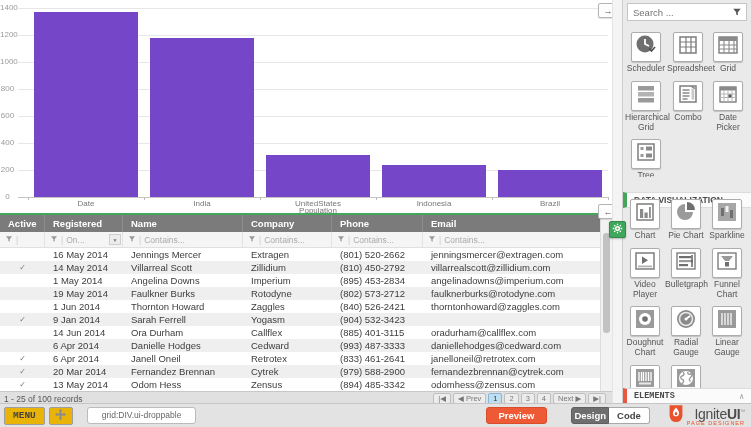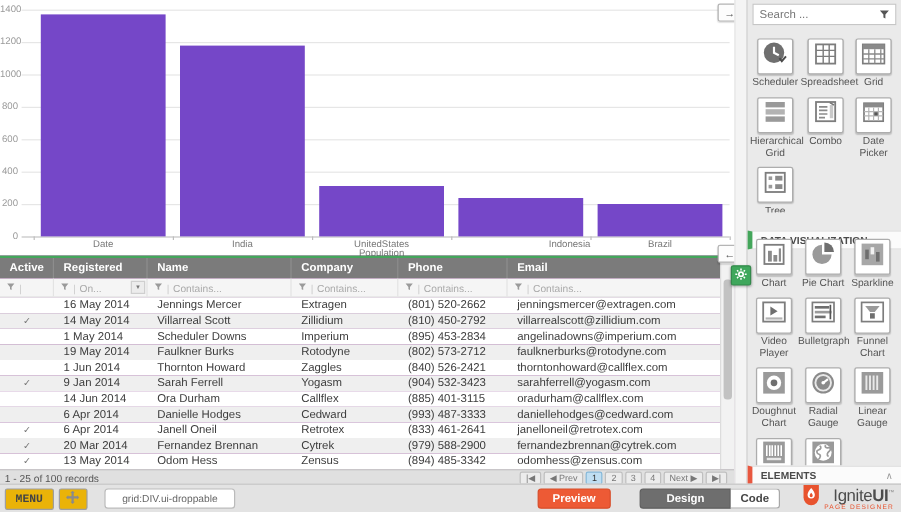--- a/index.html
+++ b/index.html
@@ -8,21 +8,21 @@
   .stage{position:relative;width:751px;height:427px;background:#fff;overflow:hidden}
 
   
   .canvas{position:absolute;left:0;top:0;width:612px;height:403px;background:#fff}
 
   
   .chart{position:absolute;left:0;top:0;width:612px;height:213px}
   .plot{position:absolute;inset:0}
   .gl{position:absolute;left:18px;width:590px;height:1px;background:#e6e6e6}
   .gl.zero{background:#c4c4c4}
-  .yl{position:absolute;left:0;width:15px;text-align:right;font-size:8px;color:#9a9a9a;transform:translateY(-50%);line-height:1}
+  .yl{position:absolute;left:0;width:15px;text-align:center;font-size:8px;color:#9a9a9a;transform:translateY(-50%);line-height:1}
   .bar{position:absolute;bottom:16px}
   .xl{position:absolute;top:199px;text-align:center;font-size:8px;color:#777}
   .tk{position:absolute;top:197px;width:1px;height:3px;background:#bdbdbd}
   .xtitle{position:absolute;left:28px;width:580px;top:206px;text-align:center;font-size:8px;color:#777}
 
   
   .grid{position:absolute;left:0;top:213px;width:612px;height:190px;border-top:2px solid #44A65B;background:#701a75}
   .g-header{display:flex;width:600px;height:17px;line-height:17px;background:#7b7b7b;color:#fff;font-weight:bold;font-size:9.5px}
   .g-header .cell{padding-left:8px;border-right:1px solid #8d8d8d;overflow:hidden;white-space:nowrap}
   .g-filter{display:flex;width:600px;height:16px;background:#f5f5f5;border-bottom:1px solid #e0e0e0}
@@ -68,21 +68,21 @@
 
   
   .footer{position:absolute;left:0;top:403px;width:751px;height:24px;background:#e3e3e3;border-top:1px solid #c6c6c6;display:flex;align-items:center;padding:0 4px;gap:4px}
   .menu-btn,.move-btn{background:#eab308;border:1px solid #9e9e9e;border-radius:2px;font-size:9.5px;font-weight:bold;color:#444;height:18px;padding:0 8px;cursor:pointer;font-family:Liberation Mono, monospace}
   .move-btn{width:24px;padding:0;display:flex;align-items:center;justify-content:center}
   .crumb{background:#fff;border:1px solid #bbb;border-radius:3px;height:17px;line-height:15px;font-size:8.5px;color:#666;padding:0 14px;margin-left:10px;cursor:pointer}
   .spacer{flex:1}
   .preview{background:#ED5A35;color:#fff;font-weight:bold;font-size:9.5px;border:1px solid #d84e2b;border-radius:3px;height:17px;padding:0 12px;margin-right:20px;cursor:pointer;font-family:"Liberation Sans",sans-serif}
   .seg{display:flex;margin-right:14px}
   .seg button{height:17px;font-size:9.5px;font-weight:bold;cursor:pointer;font-family:"Liberation Sans",sans-serif}
-  .design{background:#6e6e6e;color:#fff;border:1px solid #5f5f5f;border-radius:3px 0 0 3px;padding:0 21px}
+  .design{background:#6e6e6e;color:#fff;border:1px solid #5f5f5f;border-radius:3px 0 0 3px;padding:0 2px}
   .code{background:#fff;color:#444;border:1px solid #a8a8a8;border-left:none;border-radius:0 3px 3px 0;padding:0 8px}
   .logo{display:flex;align-items:center;gap:3px;margin-right:2px}
   .logo-text{display:flex;flex-direction:column;align-items:flex-end}
   .brand{font-size:14px;color:#4c4c4c;line-height:13px;letter-spacing:-.3px}
   .brand b{font-weight:bold}
   .brand sup{font-size:5px;color:#888}
   .sub{font-size:5.5px;color:#E8532E;letter-spacing:1px;line-height:6px}
 </style>
 </head>
 <body>
@@ -109,21 +109,21 @@
           <div class="yl" style="top: 35px;">1200</div>
           <div class="gl" style="top: 8px;"></div>
           <div class="yl" style="top: 8px;">1400</div>
           <div class="bar" style="left: 34px; width: 104px; height: 184.95px; background: rgb(117, 71, 200);"></div>
           <div class="xl" style="left: 28px; width: 116px;">Date</div>
           <div class="bar" style="left: 150px; width: 104px; height: 159.3px; background: rgb(117, 71, 200);"></div>
           <div class="xl" style="left: 144px; width: 116px;">India</div>
           <div class="bar" style="left: 266px; width: 104px; height: 41.85px; background: rgb(117, 71, 200);"></div>
           <div class="xl" style="left: 260px; width: 116px;">UnitedStates</div>
           <div class="bar" style="left: 382px; width: 104px; height: 32.4px; background: rgb(117, 71, 200);"></div>
-          <div class="xl" style="left: 376px; width: 116px; text-align: right;">Indonesia</div>
+          <div class="xl" style="left: 376px; width: 116px;">Indonesia</div>
           <div class="bar" style="left: 498px; width: 104px; height: 27px; background: rgb(117, 71, 200);"></div>
           <div class="xl" style="left: 492px; width: 116px;">Brazil</div>
           <div class="tk" style="left: 28px;"></div>
           <div class="tk" style="left: 144px;"></div>
           <div class="tk" style="left: 260px;"></div>
           <div class="tk" style="left: 376px;"></div>
           <div class="tk" style="left: 492px;"></div>
           <div class="tk" style="left: 608px;"></div>
         </div>
       <div class="xtitle">Population</div>
@@ -195,48 +195,47 @@
             <div class="cell c0 ck">✓</div>
             <div class="cell c1">14 May 2014</div>
             <div class="cell c2">Villarreal Scott</div>
             <div class="cell c3">Zillidium</div>
             <div class="cell c4">(810) 450-2792</div>
             <div class="cell c5">villarrealscott@zillidium.com</div>
           </div>
           <div class="g-row">
             <div class="cell c0 ck"></div>
             <div class="cell c1">1 May 2014</div>
-            <div class="cell c2">Scheduler Downs</div>
+            <div class="cell c2">Angelina Downs</div>
             <div class="cell c3">Imperium</div>
             <div class="cell c4">(895) 453-2834</div>
             <div class="cell c5">angelinadowns@imperium.com</div>
           </div>
           <div class="g-row alt">
             <div class="cell c0 ck"></div>
             <div class="cell c1">19 May 2014</div>
             <div class="cell c2">Faulkner Burks</div>
             <div class="cell c3">Rotodyne</div>
             <div class="cell c4">(802) 573-2712</div>
             <div class="cell c5">faulknerburks@rotodyne.com</div>
           </div>
           <div class="g-row">
             <div class="cell c0 ck"></div>
             <div class="cell c1">1 Jun 2014</div>
             <div class="cell c2">Thornton Howard</div>
             <div class="cell c3">Zaggles</div>
             <div class="cell c4">(840) 526-2421</div>
-            <div class="cell c5">thorntonhoward@callflex.com</div>
+            <div class="cell c5">thorntonhoward@zaggles.com</div>
           </div>
           <div class="g-row alt">
             <div class="cell c0 ck">✓</div>
             <div class="cell c1">9 Jan 2014</div>
             <div class="cell c2">Sarah Ferrell</div>
             <div class="cell c3">Yogasm</div>
             <div class="cell c4">(904) 532-3423</div>
-            <div class="cell c5">sarahferrell@yogasm.com</div>
           </div>
           <div class="g-row">
             <div class="cell c0 ck"></div>
             <div class="cell c1">14 Jun 2014</div>
             <div class="cell c2">Ora Durham</div>
             <div class="cell c3">Callflex</div>
             <div class="cell c4">(885) 401-3115</div>
             <div class="cell c5">oradurham@callflex.com</div>
           </div>
           <div class="g-row alt">
@@ -499,21 +498,21 @@
           <div class="tile">
             <div class="box">
               <span><svg viewBox="0 0 24 24" width="24" height="24">
                   <rect x="3" y="3" width="18" height="18" fill="#9a9a9a"></rect>
                   <circle cx="12" cy="12" r="7" fill="#fff"></circle>
                   <path d="M9 6.5c2 1 1 3-1 3.5s-1.5 3 .5 3.5 1 3.5-.5 4M14 6c-1 2 1 2.5 2.5 2s2 2 .5 3-2.5 3.5-.5 4.5" stroke="#9a9a9a" stroke-width="1.4" fill="none"></path>
                 </svg></span>
             </div>
           </div>
         </div>
-      <div class="hdr hdr2" style="border-left: 4px solid rgb(232, 87, 63);">
+      <div class="hdr hdr2" style="border-left: 4px solid rgb(232, 87, 63); font-family: Liberation Mono, monospace;">
         <span>ELEMENTS</span>
         <span class="chev">∧</span>
       </div>
     </div>
   </aside>
 
   <footer class="footer">
     <button class="menu-btn">MENU</button>
     <button class="move-btn">
       <span><svg viewBox="0 0 12 12" width="11" height="11">

